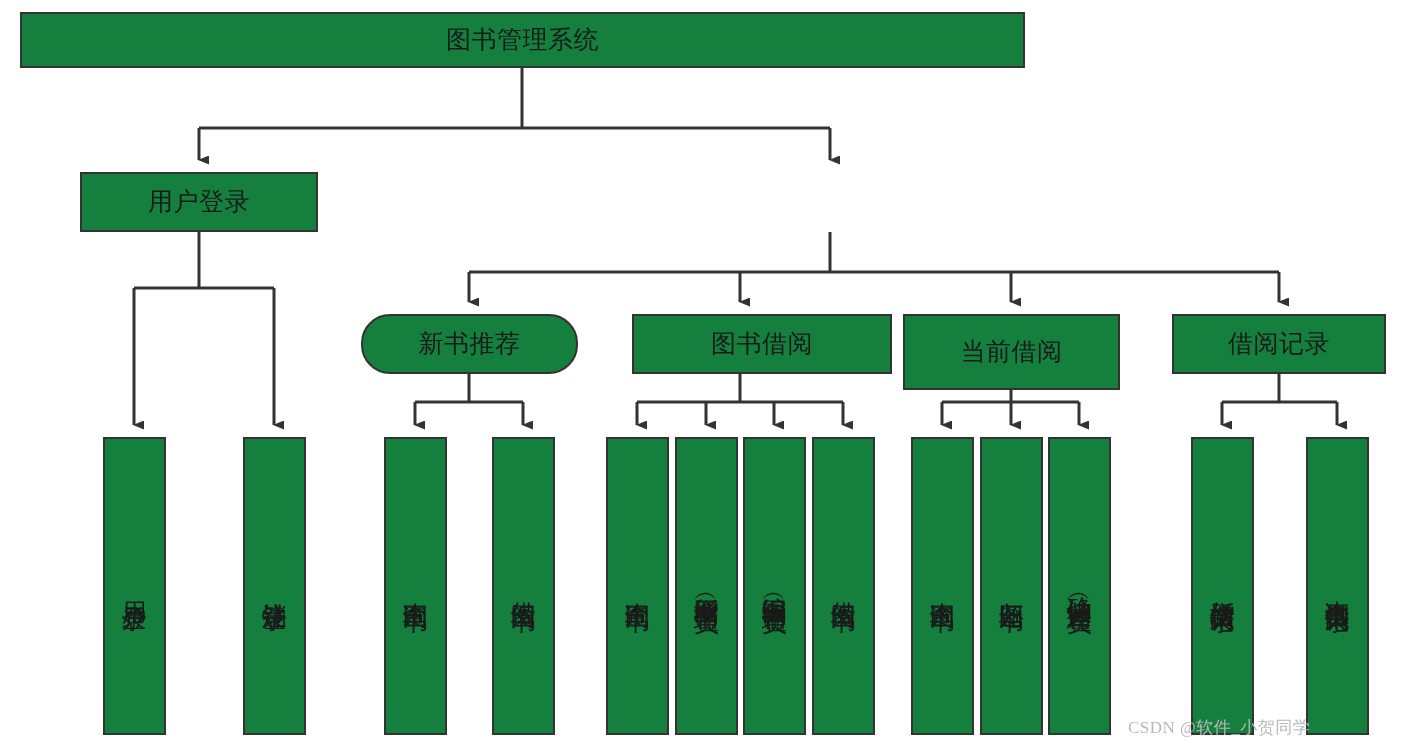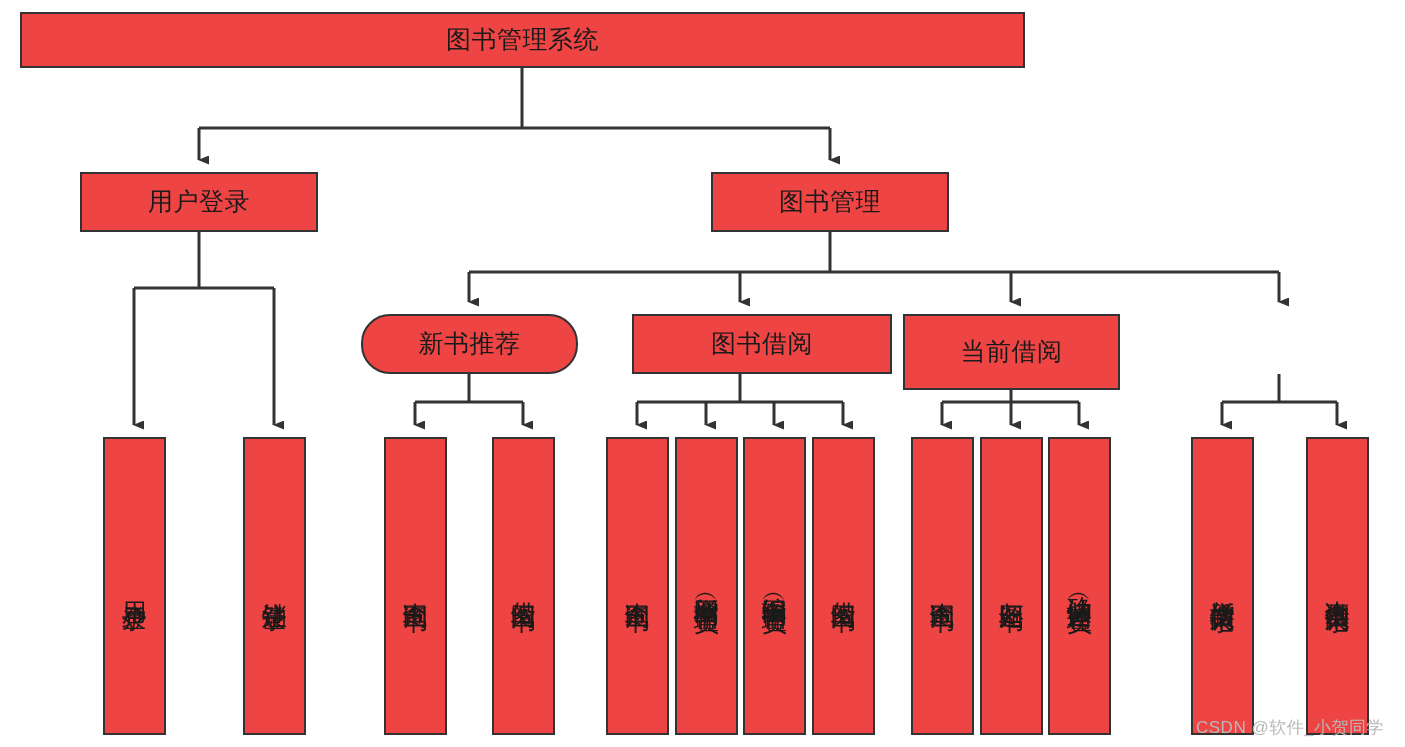--- a/index.html
+++ b/index.html
@@ -22,21 +22,21 @@
     top: 0;
     left: 0;
     width: 1405px;
     height: 747px;
     display: block;
   }
   .node-box {
     position: absolute;
     box-sizing: border-box;
     border: 2.5px solid #333333;
-    background: #ef4444;
+    background: #15803d;
     display: flex;
     align-items: center;
     justify-content: center;
     color: #1a1a1a;
   }
   .node-h {
     font-size: 25px;
     line-height: 1.1;
     letter-spacing: 0.5px;
     white-space: nowrap;
@@ -112,39 +112,39 @@
       <path d="M 1279,374 L 1279,402"></path>
       <path d="M 1222,402 L 1337,402"></path>
       <path d="M 1222,402 L 1222,425" marker-end="url(#arrowhead)"></path>
       <path d="M 1337,402 L 1337,425" marker-end="url(#arrowhead)"></path>
     </g>
   </svg>
 
   <div class="node-box node-h" style="left:20px; top:12px; width:1005px; height:56px;">图书管理系统</div>
 
   <div class="node-box node-h" style="left:80px; top:172px; width:238px; height:60px;">用户登录</div>
-  <div class="node-box node-h" style="left:711px; top:172px; width:238px; height:60px;">图书管理</div>
 
   <div class="node-box node-h" style="left:361px; top:314px; width:217px; height:60px;border-radius:29px;">新书推荐</div>
   <div class="node-box node-h" style="left:632px; top:314px; width:260px; height:60px;">图书借阅</div>
   <div class="node-box node-h" style="left:903px; top:314px; width:217px; height:76px;">当前借阅</div>
+  <div class="node-box node-h" style="left:1172px; top:314px; width:214px; height:60px;">借阅记录</div>
 
   <div class="node-box node-v" style="left:103px; top:437px; width:63px; height:298px;">用户登录</div>
   <div class="node-box node-v" style="left:243px; top:437px; width:63px; height:298px;">注销登录</div>
 
   <div class="node-box node-v" style="left:384px; top:437px; width:63px; height:298px;">查询图书</div>
   <div class="node-box node-v" style="left:492px; top:437px; width:63px; height:298px;">借阅图书</div>
 
   <div class="node-box node-v" style="left:606px; top:437px; width:63px; height:298px;">查询图书</div>
   <div class="node-box node-v" style="left:675px; top:437px; width:63px; height:298px;">新增图书（管理员）</div>
   <div class="node-box node-v" style="left:743px; top:437px; width:63px; height:298px;">编辑图书（管理员）</div>
   <div class="node-box node-v" style="left:812px; top:437px; width:63px; height:298px;">借阅图书</div>
 
   <div class="node-box node-v" style="left:911px; top:437px; width:63px; height:298px;">查询图书</div>
   <div class="node-box node-v" style="left:980px; top:437px; width:63px; height:298px;">归还图书</div>
   <div class="node-box node-v" style="left:1048px; top:437px; width:63px; height:298px;">确认归还（管理员）</div>
 
   <div class="node-box node-v" style="left:1191px; top:437px; width:63px; height:298px;">新增借阅记录</div>
   <div class="node-box node-v" style="left:1306px; top:437px; width:63px; height:298px;">查询借阅记录</div>
 
-  <div class="watermark" style="left:1196px; top:716px;">CSDN @软件_小贺同学</div>
+  <div class="watermark" style="left:1128px; top:716px;font-family:Liberation Serif, serif;">CSDN @软件_小贺同学</div>
 
 </div>
 
 </body></html>

